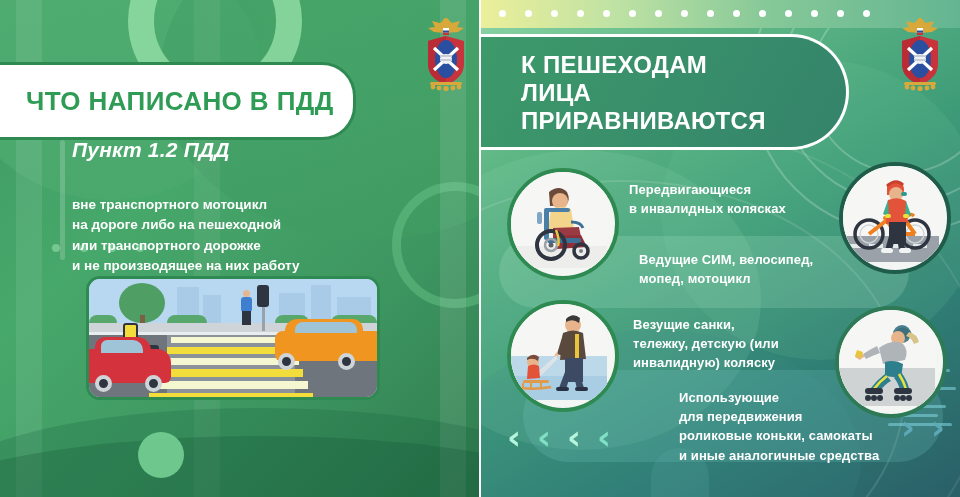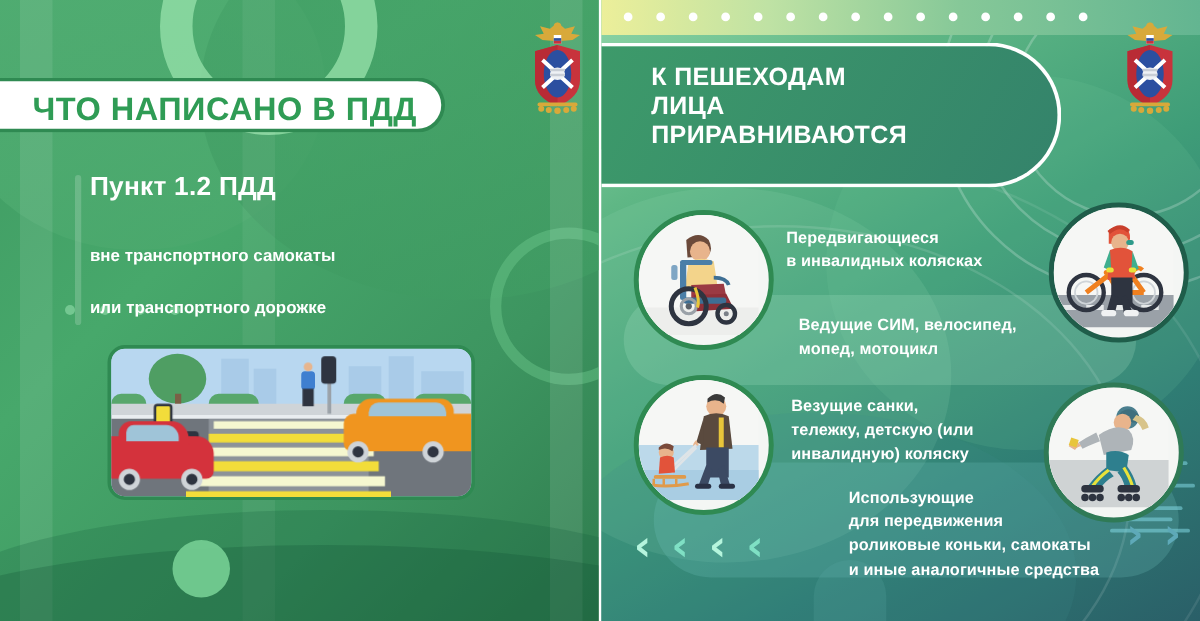--- a/index.html
+++ b/index.html
@@ -24,28 +24,28 @@
   .lp-dots span{position:absolute;top:0;width:9px;height:9px;border-radius:50%;background:#eaf7ee;opacity:.92;}
   .lp-dots2{position:absolute;left:52px;top:244px;width:130px;height:12px;}
   .lp-dots2 span{position:absolute;top:0;width:8px;height:8px;border-radius:50%;background:#7fd09b;opacity:.8;}
   .lp-vbar{position:absolute;left:60px;top:140px;width:5px;height:120px;background:rgba(255,255,255,.18);border-radius:3px;}
   .lp-bigdot{position:absolute;left:138px;top:432px;width:46px;height:46px;border-radius:50%;background:#74cd92;opacity:.92;}
   .lp-wave{position:absolute;left:-60px;top:408px;width:640px;height:160px;border-radius:50% 50% 0 0;
     background:rgba(20,90,58,.22);}
   .lp-wave2{position:absolute;left:-120px;top:436px;width:760px;height:180px;border-radius:50% 50% 0 0;
     background:rgba(16,78,50,.25);}
 
-  .lp-title-pill{position:absolute;left:0;top:62px;width:356px;height:44px;background:#ffffff;
+  .lp-title-pill{position:absolute;left:0;top:62px;width:356px;height:78px;background:#ffffff;
     border-radius:0 34px 34px 0;border:3px solid #2f8a52;border-left:none;
-    display:flex;align-items:flex-end;padding-left:26px;box-sizing:border-box;}
+    display:flex;align-items:center;padding-left:26px;box-sizing:border-box;}
   .lp-title-pill span{color:#2f9c55;font-size:26px;font-weight:bold;letter-spacing:.4px;
     font-family:"Liberation Sans",sans-serif;}
 
   .lp-card{position:absolute;left:72px;top:138px;width:330px;}
-  .lp-card h2{margin:0 0 12px 0;color:#ffffff;font-size:21px;font-weight:bold;letter-spacing:.2px;}
+  .lp-card h2{margin:0 0 12px 0;color:#ffffff;font-size:21px;font-weight:bold;letter-spacing:.2px;font-style:italic;}
   .lp-card p{margin:0;color:#ffffff;font-size:13.5px;font-weight:bold;line-height:1.52;}
 
   .illus{position:absolute;left:86px;top:276px;width:288px;height:118px;border-radius:14px;
     border:3px solid #2f8a52;overflow:hidden;background:#bcd8ef;}
   .sky{position:absolute;left:0;top:0;right:0;height:48px;background:#b8d7f0;}
   .bldg{position:absolute;background:#a6c9e6;opacity:.85;}
   .tree-top{position:absolute;left:30px;top:4px;width:46px;height:40px;border-radius:50%;background:#4f9e63;}
   .tree-trunk{position:absolute;left:51px;top:36px;width:5px;height:14px;background:#7a6046;}
   .bush{position:absolute;height:12px;border-radius:8px 8px 0 0;background:#58a76c;}
   .sidewalk{position:absolute;left:0;top:44px;right:0;height:9px;background:#cfd4d8;}
@@ -84,21 +84,21 @@
   .rp-blob.b2{left:180px;top:60px;width:320px;height:300px;background:rgba(120,205,165,.13);}
   .rp-blob.b3{left:-40px;top:330px;width:420px;height:260px;background:rgba(60,140,140,.18);}
   .rp-swoosh{position:absolute;left:-140px;top:180px;width:560px;height:420px;border-radius:50%;
     border:2px solid rgba(255,255,255,.12);}
   .rp-swoosh2{position:absolute;left:-200px;top:120px;width:700px;height:520px;border-radius:50%;
     border:2px solid rgba(255,255,255,.09);}
 
   .rp-title-pill{position:absolute;left:0;top:34px;width:368px;height:116px;
     background:linear-gradient(120deg,#3d9a6a,#34836b);border:3px solid #ffffff;border-left:none;
     border-radius:0 58px 58px 0;box-sizing:border-box;padding:14px 40px 0 40px;}
-  .rp-title-pill span{display:block;color:#ffffff;font-size:20px;font-weight:bold;line-height:1.16;letter-spacing:.3px;}
+  .rp-title-pill span{display:block;color:#ffffff;font-size:24px;font-weight:bold;line-height:1.16;letter-spacing:.3px;}
 
   .pillbg{position:absolute;border-radius:40px;background:rgba(180,235,205,.20);}
   .pillbg.p2{left:18px;top:236px;width:410px;height:72px;}
   .pillbg.p4{left:42px;top:370px;width:420px;height:92px;border-radius:46px;background:rgba(120,200,195,.22);}
 
   .circ{position:absolute;border-radius:50%;background:#f4f6f4;border:4px solid;overflow:hidden;}
   .circ.c1{left:26px;top:168px;width:104px;height:104px;border-color:#2f8a52;}
   .circ.c2{left:358px;top:162px;width:104px;height:104px;border-color:#1f5d4a;}
   .circ.c3{left:26px;top:300px;width:104px;height:104px;border-color:#2f8a52;}
   .circ.c4{left:354px;top:306px;width:104px;height:104px;border-color:#2f7a56;}
@@ -180,23 +180,24 @@
     </div>
 
     <div class="lp-title-pill">
       <span>ЧТО НАПИСАНО В ПДД</span>
     </div>
 
     <div class="lp-card">
       <h2>Пункт 1.2 ПДД</h2>
       <p>
         <br>
-        <span>вне транспортного самокаты</span><br>
-        <br>
+        <span>вне транспортного мотоцикл</span><br>
+        <span>на дороге либо на пешеходной</span><br>
         <span>или транспортного дорожке</span><br>
+        <span>и не производящее на них работу</span>
       </p>
     </div>
 
     <div class="illus">
       <div class="sky"></div>
       <div class="bldg" style="left:88px;top:8px;width:22px;height:38px;"></div>
       <div class="bldg" style="left:114px;top:16px;width:18px;height:30px;"></div>
       <div class="bldg" style="left:190px;top:14px;width:26px;height:32px;"></div>
       <div class="bldg" style="left:222px;top:6px;width:20px;height:40px;"></div>
       <div class="bldg" style="left:248px;top:18px;width:34px;height:28px;"></div>

